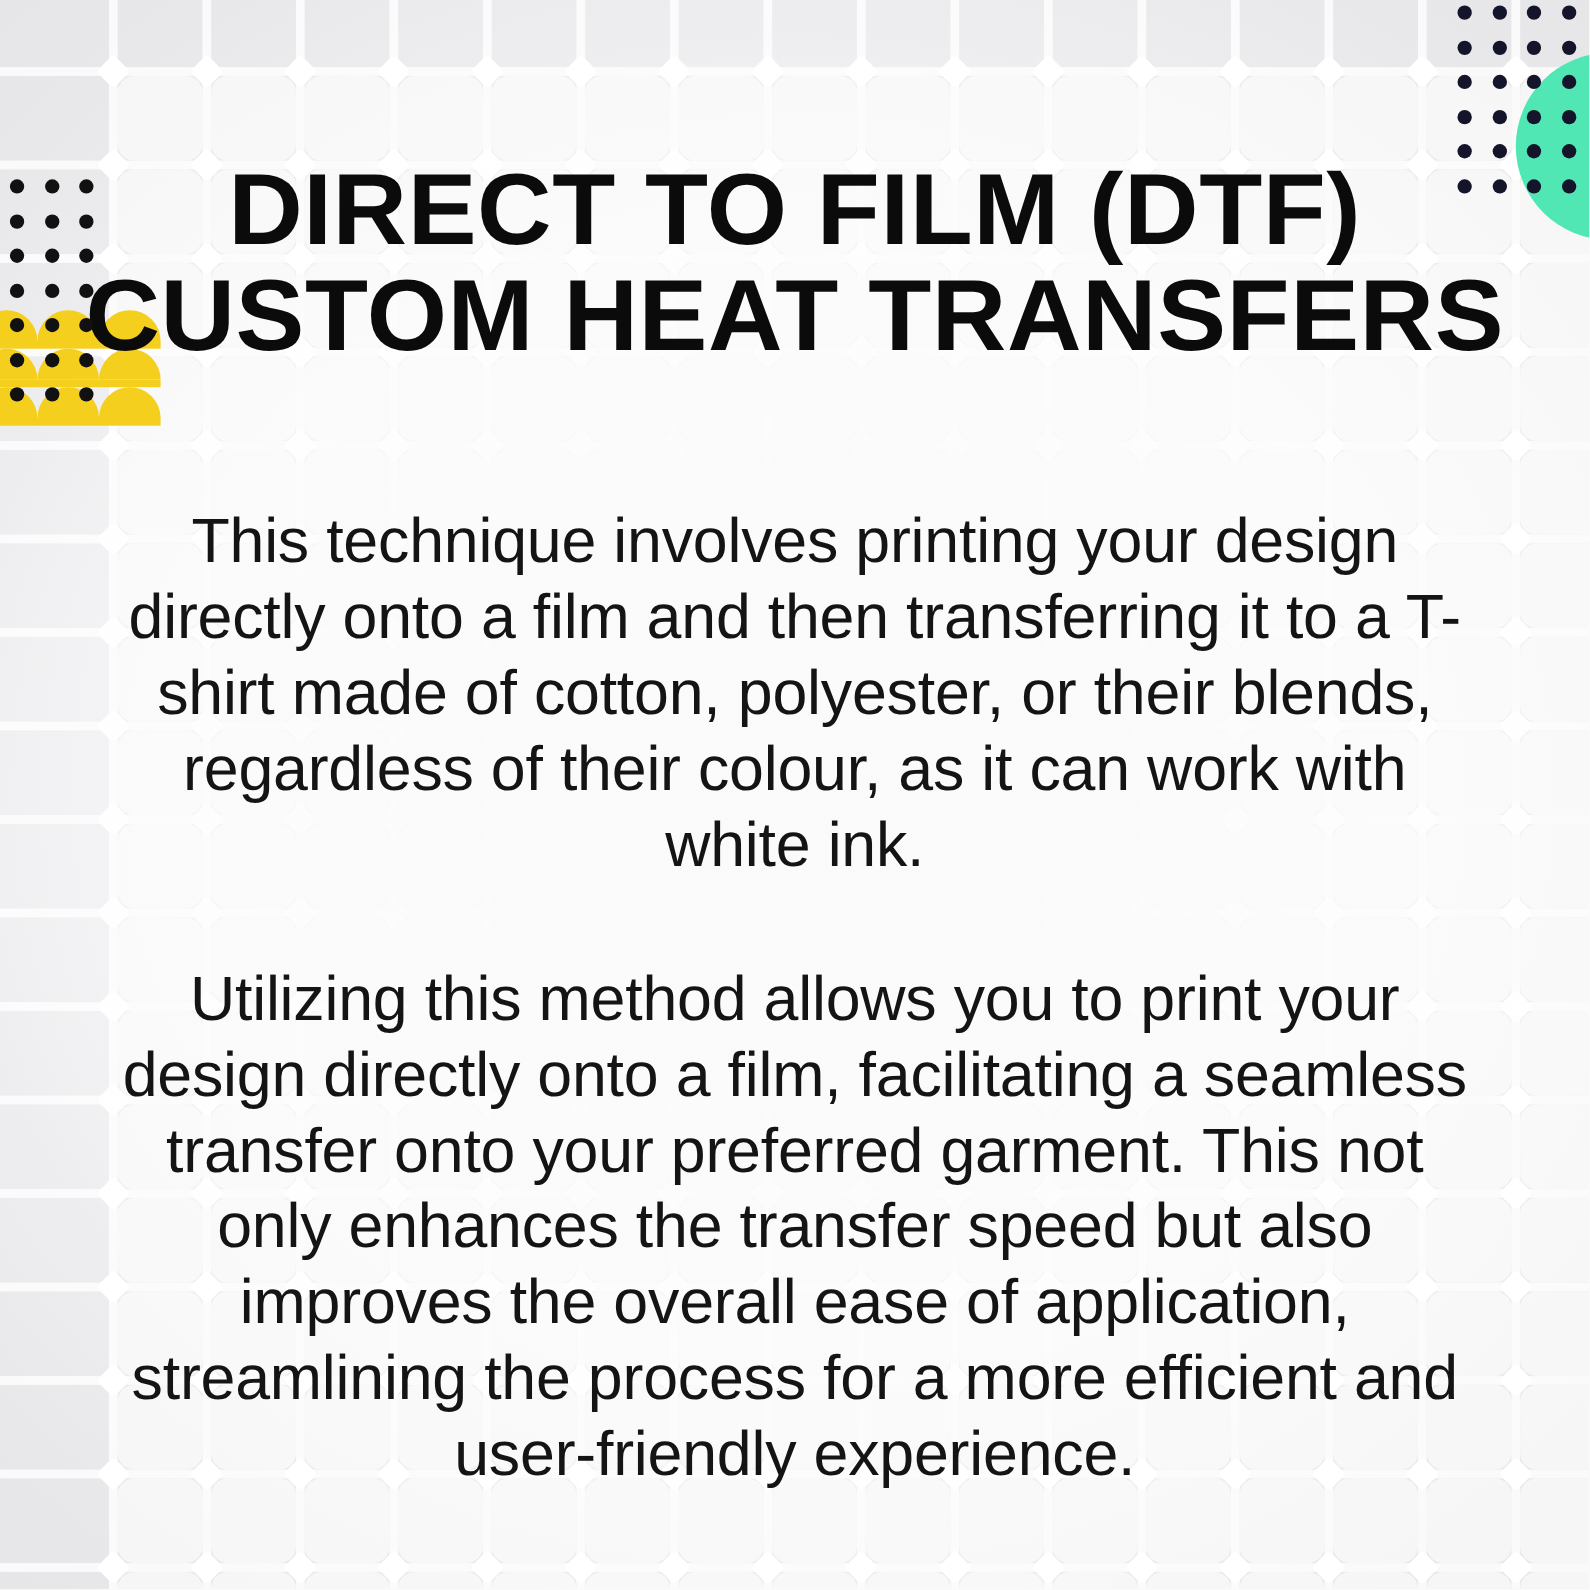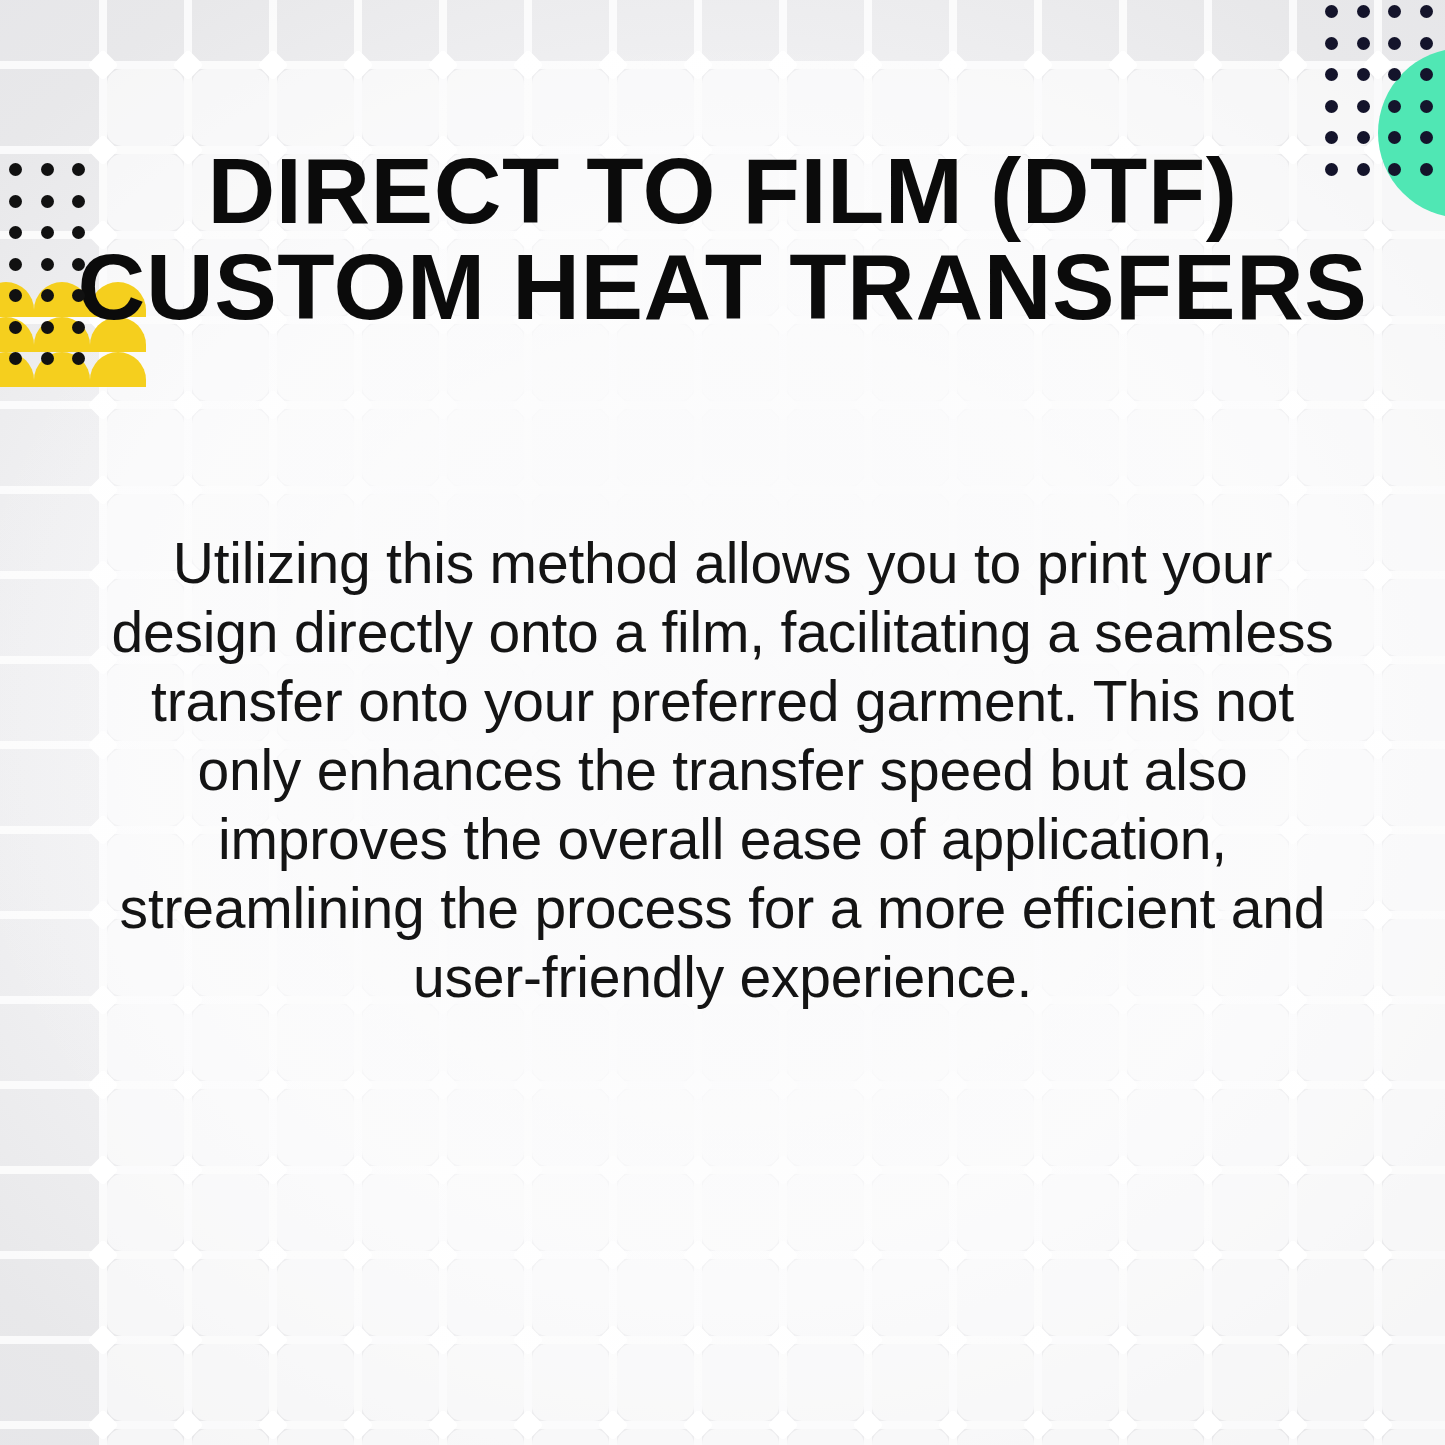--- a/index.html
+++ b/index.html
@@ -777,17 +777,18 @@
     </div>
 
   <div class="content">
 
     <div class="title">
       <span class="tline">DIRECT TO FILM (DTF)</span>
       <span class="tline">CUSTOM HEAT TRANSFERS</span>
     </div>
 
     <div class="body-block">
+      <p class="para">This technique involves printing your design directly onto a film and then transferring it to a T-shirt made of cotton, polyester, or their blends, regardless of their colour, as it can work with white ink.</p>
       <p class="para second">Utilizing this method allows you to print your design directly onto a film, facilitating a seamless transfer onto your preferred garment. This not only enhances the transfer speed but also improves the overall ease of application, streamlining the process for a more efficient and user-friendly experience.</p>
     </div>
 
   </div>
 </div>
 
 </body></html>

